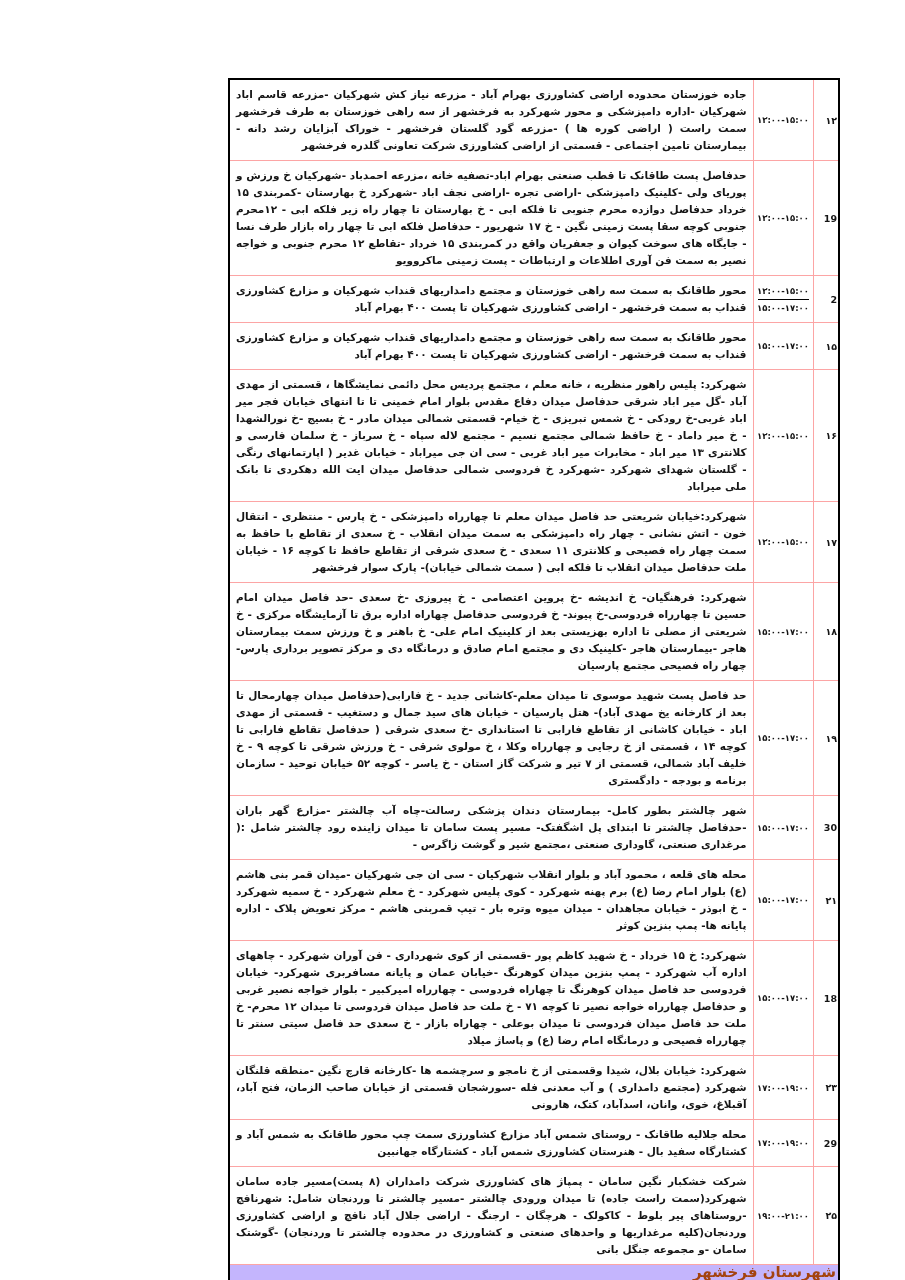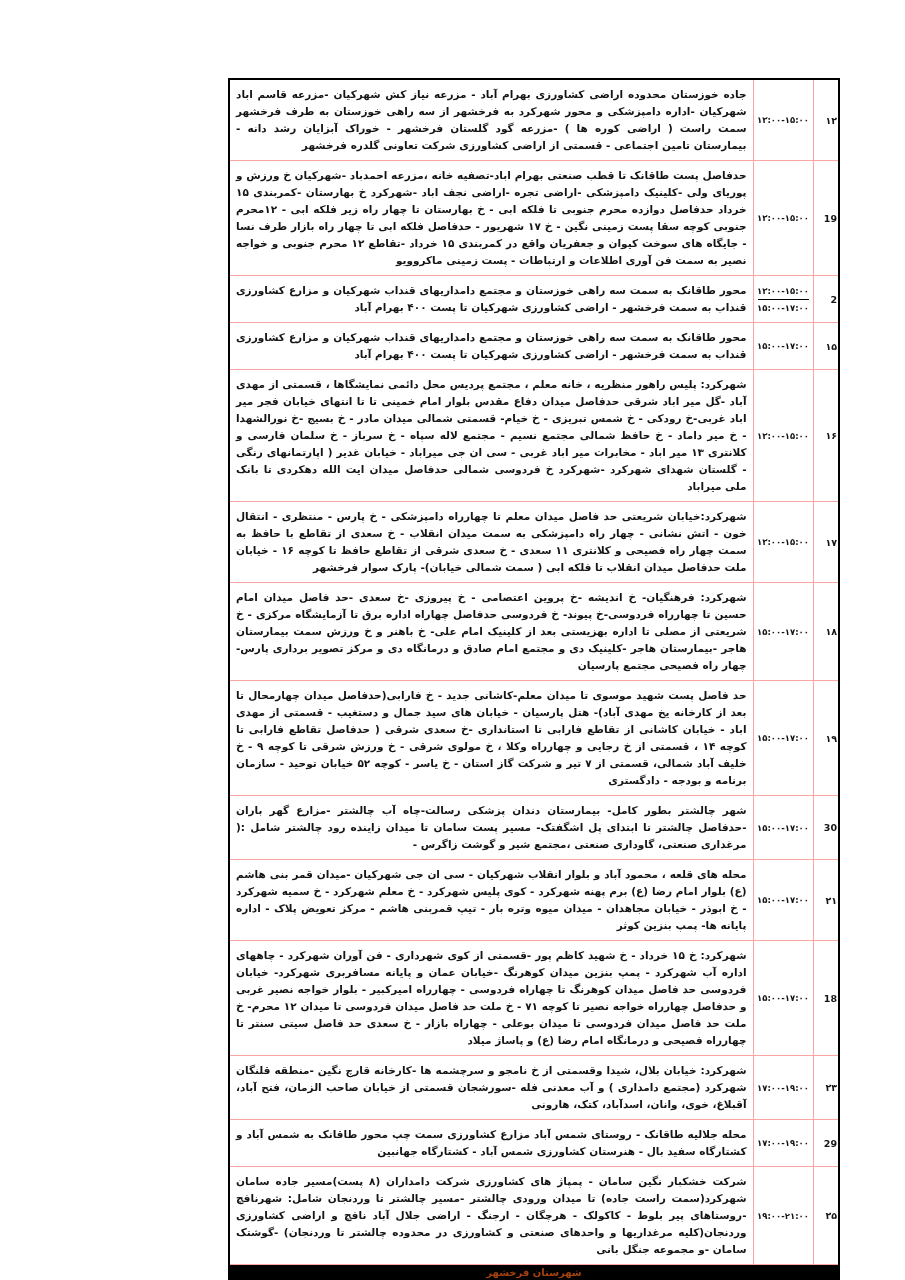--- a/index.html
+++ b/index.html
@@ -14,22 +14,22 @@
   col.c-addr{width:524px;}
   td.addr{font-size:10.5px;font-weight:bold;line-height:17px;text-align:justify;
           padding:6px 6px;color:#151515;}
   td.num{font-size:9.5px;font-weight:bold;text-align:right;color:#151515;padding:0 1px;}
   td.time{padding:4px;text-align:center;}
   .time-stack{display:flex;flex-direction:column;height:100%;min-height:100%;}
   .time-part{flex:1;display:flex;align-items:center;justify-content:center;
              direction:ltr;font-size:8.5px;font-weight:bold;color:#151515;
              padding:3px 1px;white-space:nowrap;}
   .time-part + .time-part{border-top:1px solid #000;}
-  tr.banner-row td{background:#000000;color:#A4430F;text-align:center;
-                   font-size:10px;font-weight:bold;padding:0 2px;height:15px;line-height:15px;}
+  tr.banner-row td{background:#c4b5fd;color:#A4430F;text-align:right;
+                   font-size:15px;font-weight:bold;padding:0 2px;height:15px;line-height:15px;}
 </style>
 </head>
 <body>
 
 <div class="table-wrap">
   <table class="schedule">
     <colgroup>
       <col class="c-num">
       <col class="c-time">
       <col class="c-addr">

